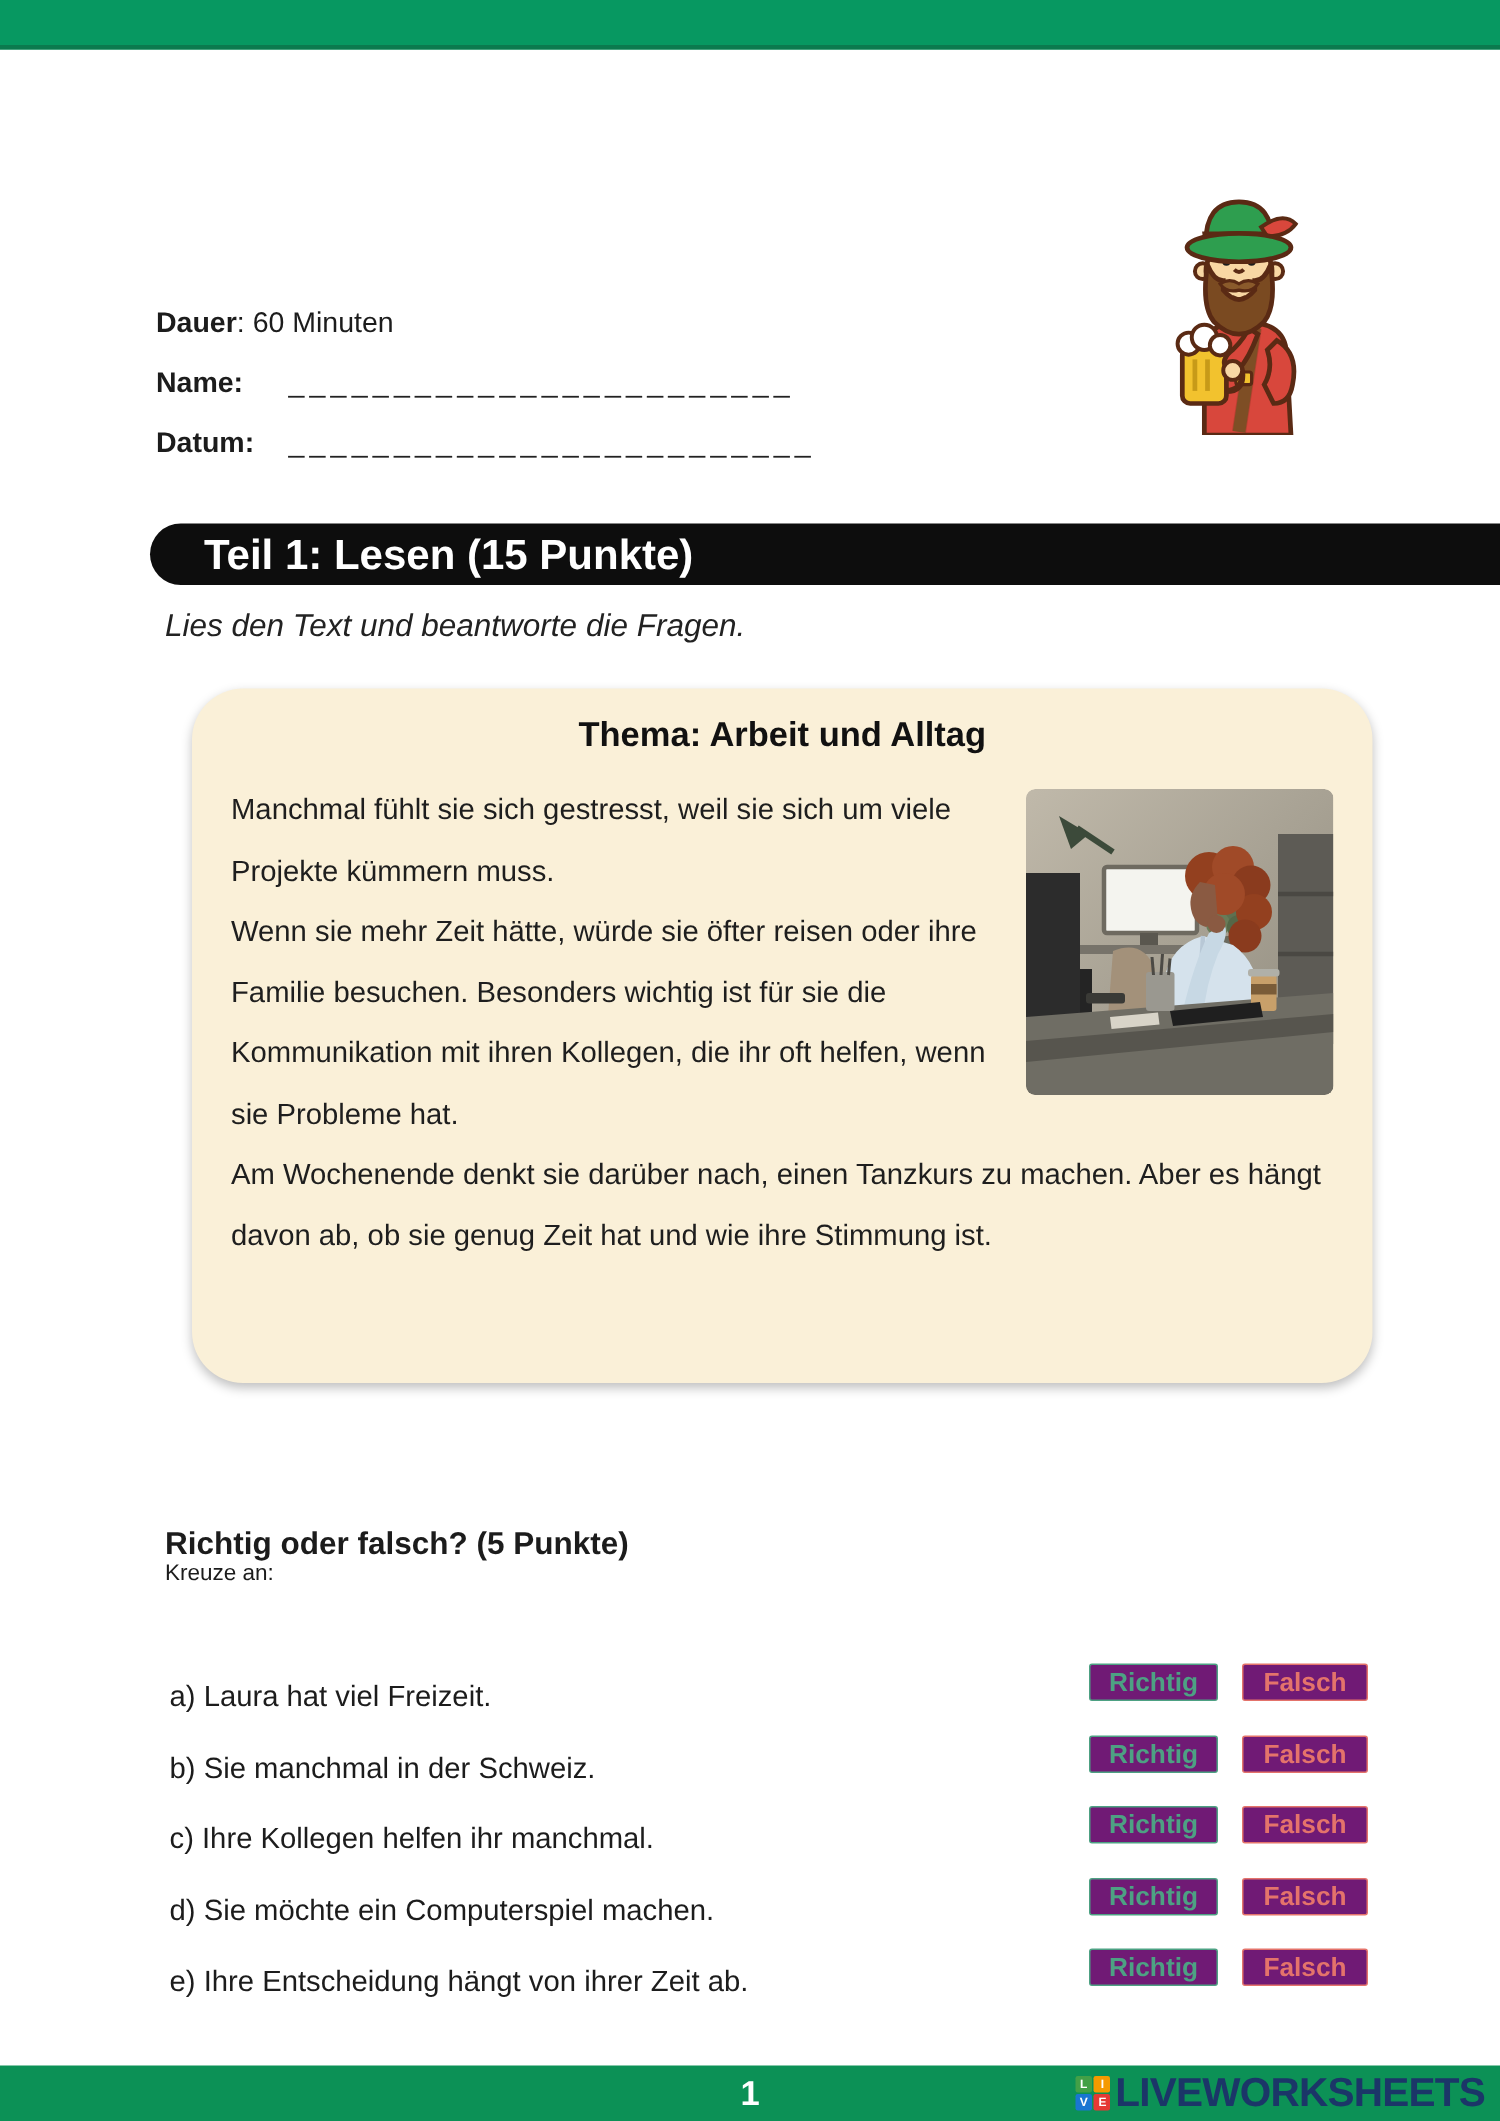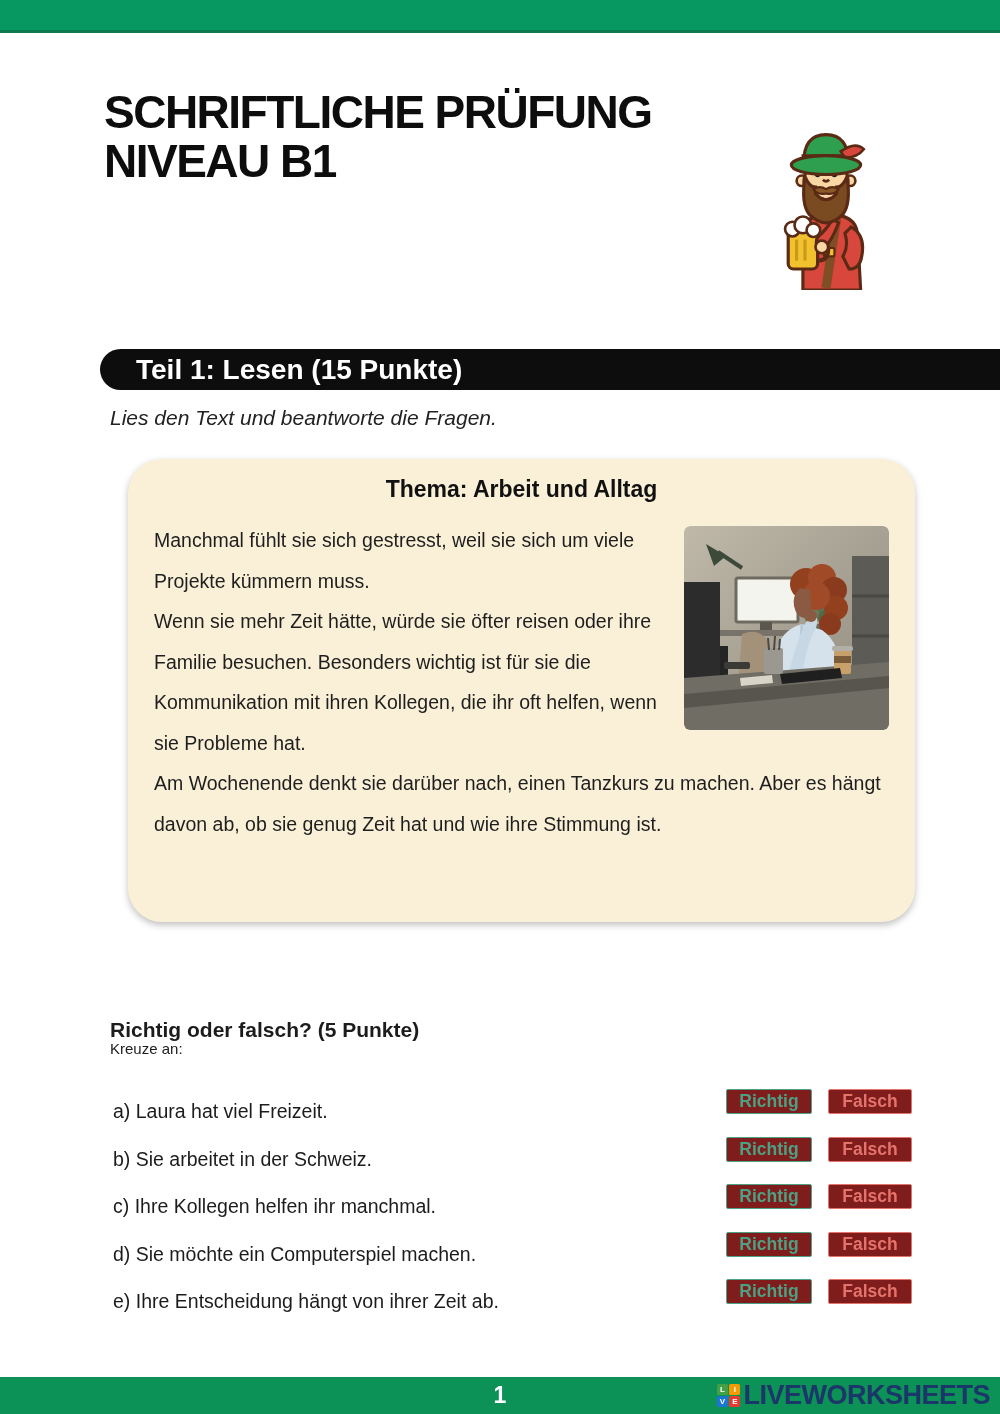--- a/index.html
+++ b/index.html
@@ -45,25 +45,25 @@
                    margin-bottom:17px; color:#111; }
   .reading-body { font-size:19.5px; line-height:40.5px; color:#1e1e1e; }
   .reading-body p { margin:0; }
   .office-photo { float:right; width:205px; height:204px; margin:6px 0 10px 20px;
                   border-radius:6px; }
 
   
   .tf-heading { position:absolute; left:110px; top:1018px; font-size:21px; font-weight:700; }
   .tf-sub { position:absolute; left:110px; top:1040px; font-size:15px; }
   .tf-rows { position:absolute; left:110px; top:1089px; width:802px; }
-  .tf-row { position:relative; height:25px; margin-bottom:22.5px; }
+  .tf-row { position:relative; height:25px; margin-bottom:22.5px;margin-top:20px; }
   .tf-q { position:absolute; left:3px; top:11px; font-size:19.5px; white-space:nowrap; }
   .tf-buttons { position:absolute; right:0; top:0; display:flex; gap:16px; }
   .tf-btn { display:inline-block; height:25px; line-height:22px; text-align:center;
-            background:#7f1d1d; font-weight:700; font-size:17.5px; cursor:pointer;
+            background:#701a75; font-weight:700; font-size:17.5px; cursor:pointer;
             border-radius:2px; font-family:"Liberation Sans", sans-serif; }
   .tf-btn.richtig { width:86px; border:1.6px solid #4da183; color:#4da183; }
   .tf-btn.falsch  { width:84px; border:1.6px solid #e4736b; color:#e4736b; }
 
   
   .lw-logo { position:absolute; right:10px; top:0; height:37px;
              display:flex; align-items:center; gap:3px; }
   .lw-grid { display:grid; grid-template-columns:11px 11px; grid-template-rows:11px 11px;
              gap:1.5px; }
   .lw-sq { width:11px; height:11px; border-radius:1.5px; color:#ffffff;
@@ -73,24 +73,20 @@
   .lw-sq.v { background:#1976d2; } .lw-sq.e { background:#e53935; }
   .lw-text { color:#1b3668; font-size:27px; font-weight:800; letter-spacing:-0.5px; }
 </style>
 </head>
 <body>
 
 <div class="page">
 
   <div class="topbar"></div>
 
-  <h1 class="main-title">
-    <span>SCHRIFTLICHE PRÜFUNG</span><br>
-    <span>NIVEAU B1</span>
-  </h1>
 
   <svg class="farmer" viewBox="0 0 100 160" xmlns="http://www.w3.org/2000/svg">
 
     <path d="M28 160 L28 108 Q28 88 52 88 Q78 88 80 106 L83 160 Z" fill="#d8473c" stroke="#5a2a14" stroke-width="3"></path>
 
     <path d="M74 100 Q88 108 84 128 Q82 140 72 140 L66 128 Q72 118 68 106 Z" fill="#d8473c" stroke="#5a2a14" stroke-width="3"></path>
 
     <path d="M60 92 L50 158" stroke="#8a5a2b" stroke-width="8"></path>
     <path d="M60 92 L50 158" stroke="#5a2a14" stroke-width="9" fill="none" opacity="0.25"></path>
     <rect x="48" y="120" width="10" height="8" rx="1.5" fill="#f2c22e" stroke="#5a2a14" stroke-width="2"></rect>
@@ -122,20 +118,33 @@
     <circle cx="42" cy="50" r="2.6" fill="#1c1c1c"></circle>
     <circle cx="58" cy="50" r="2.6" fill="#1c1c1c"></circle>
     <path d="M47 55 Q50 58 53 55" fill="none" stroke="#5a2a14" stroke-width="2.5"></path>
 
     <path d="M29 40 Q28 12 50 12 Q72 12 71 40 Z" fill="#2e9e4f" stroke="#5a2a14" stroke-width="3"></path>
     <path d="M28 32 L72 32 L71 40 L29 40 Z" fill="#f2c22e" stroke="#5a2a14" stroke-width="2.5"></path>
     <path d="M64 28 Q78 18 86 26 Q80 34 68 34 Z" fill="#d8473c" stroke="#5a2a14" stroke-width="2.5"></path>
     <ellipse cx="50" cy="41" rx="33" ry="9" fill="#2e9e4f" stroke="#5a2a14" stroke-width="3"></ellipse>
   </svg>
 
+  <div class="meta">
+    <div class="meta-row">
+      <span class="meta-label">Dauer</span><span>: 60 Minuten</span>
+    </div>
+    <div class="meta-row">
+      <span class="meta-label wide">Name:</span>
+      <span class="blank-line">________________________</span>
+    </div>
+    <div class="meta-row">
+      <span class="meta-label wide">Datum:</span>
+      <span class="blank-line">_________________________</span>
+    </div>
+  </div>
 
   <div class="section-bar">
     <span>Teil 1: Lesen (15 Punkte)</span>
   </div>
 
   <div class="instruction">Lies den Text und beantworte die Fragen.</div>
 
   <div class="reading-box">
     <div class="reading-title">Thema: Arbeit und Alltag</div>
     <div class="reading-body">
@@ -219,21 +228,21 @@
 
     <div class="tf-row">
       <span class="tf-q">a) Laura hat viel Freizeit.</span>
       <div class="tf-buttons">
         <span class="tf-btn richtig">Richtig</span>
         <span class="tf-btn falsch">Falsch</span>
       </div>
     </div>
 
     <div class="tf-row">
-      <span class="tf-q">b) Sie arbeitet in der Schweiz.</span>
+      <span class="tf-q">b) Sie manchmal in der Schweiz.</span>
       <div class="tf-buttons">
         <span class="tf-btn richtig">Richtig</span>
         <span class="tf-btn falsch">Falsch</span>
       </div>
     </div>
 
     <div class="tf-row">
       <span class="tf-q">c) Ihre Kollegen helfen ihr manchmal.</span>
       <div class="tf-buttons">
         <span class="tf-btn richtig">Richtig</span>

